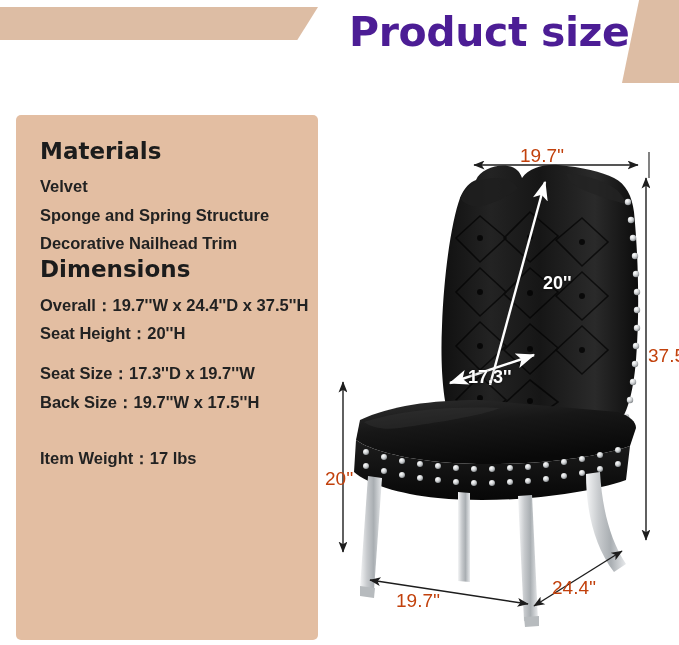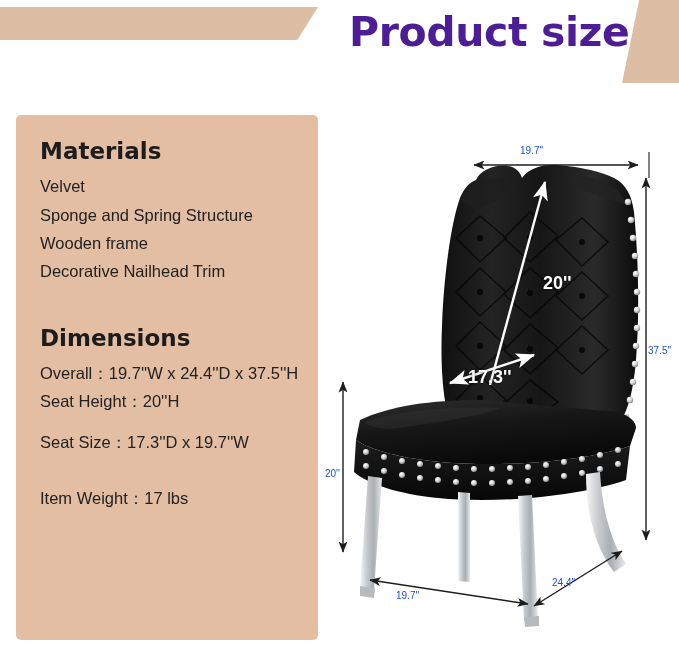--- a/index.html
+++ b/index.html
@@ -32,35 +32,36 @@
   .info-panel{
     position:absolute;left:16px;top:115px;width:302px;height:525px;
     background:#e3bea2;border-radius:5px;
     box-sizing:border-box;padding:24px 0 0 24px;
   }
   .sec-heading{
     font-size:23px;font-weight:bold;color:#1c1c1c;
     font-family:"DejaVu Sans", sans-serif;
     margin:0 0 8px 0;line-height:1.1;
   }
-  .sec-heading.dims{margin-top:40px;}
+  .sec-heading.dims{}
   .sec-line{
     font-size:16.5px;color:#222222;line-height:1.72;
     white-space:nowrap;
+    font-weight:bold;
   }
   .gap-sm{height:12px;}
   .gap-lg{height:28px;}
 
   
   .chair-wrap{position:absolute;left:330px;top:120px;width:349px;height:525px;}
   .chair-svg{position:absolute;left:0;top:0;}
 
   
   .dim-label{
-    position:absolute;font-size:10px;color:#1d4ed8;white-space:nowrap;
+    position:absolute;font-size:19px;color:#c2410c;white-space:nowrap;
     font-family:"Liberation Sans", sans-serif;
   }
   .dim-label.white{color:#ffffff;font-weight:bold;font-size:18px;
     text-shadow:0 0 3px rgba(0,0,0,.75);}
   .lbl-top{left:520px;top:145px;}
   .lbl-right{left:648px;top:345px;}
   .lbl-seath{left:325px;top:468px;}
   .lbl-bottomw{left:396px;top:590px;}
   .lbl-depth{left:552px;top:577px;}
   .lbl-back20{left:543px;top:273px;}
@@ -73,28 +74,28 @@
 
   <div class="band-left"></div>
   <div class="band-right"></div>
   <div class="page-title">Product size</div>
 
   <div class="info-panel">
 
     <div class="sec-heading">Materials</div>
     <div class="sec-line">Velvet</div>
     <div class="sec-line">Sponge and Spring Structure</div>
-    <div class="sec-line">Wooden frame</div>
     <div class="sec-line">Decorative Nailhead Trim</div>
 
     <div class="sec-heading dims">Dimensions</div>
     <div class="sec-line">Overall：19.7''W x 24.4''D x 37.5''H</div>
     <div class="sec-line">Seat Height：20''H</div>
     <div class="gap-sm"></div>
     <div class="sec-line">Seat Size：17.3''D x 19.7''W</div>
+    <div class="sec-line">Back Size：19.7''W x 17.5''H</div>
     <div class="gap-lg"></div>
     <div class="sec-line">Item Weight：17 lbs</div>
   </div>
 
   <div class="chair-wrap">
     <svg class="chair-svg" width="349" height="525" viewBox="0 0 349 525">
       <defs>
         <linearGradient id="velvetBack" x1="0" y1="0" x2="1" y2="0">
           <stop offset="0" stop-color="#101010"></stop>
           <stop offset="0.25" stop-color="#232323"></stop>

